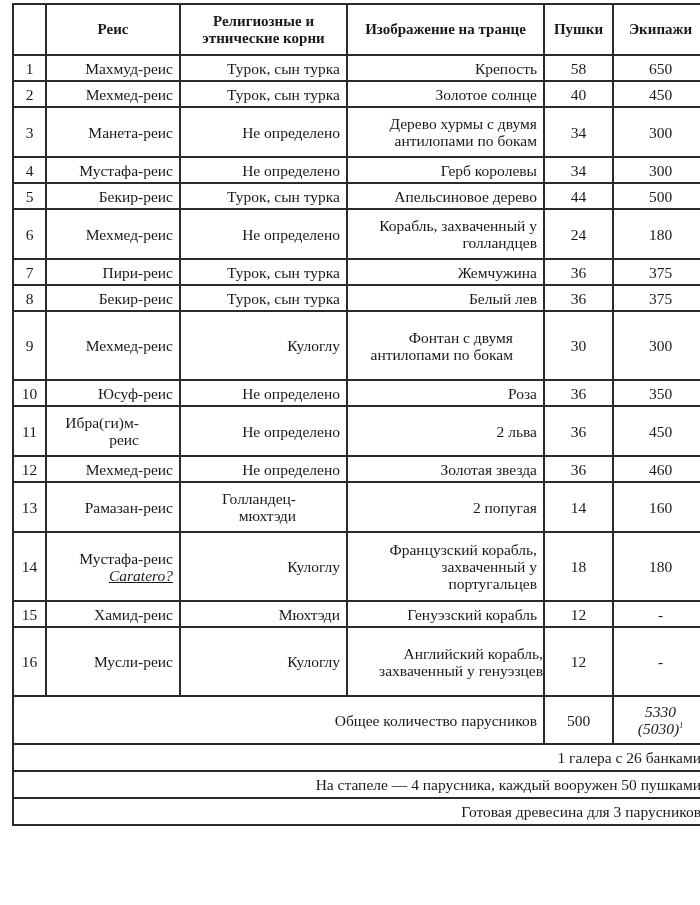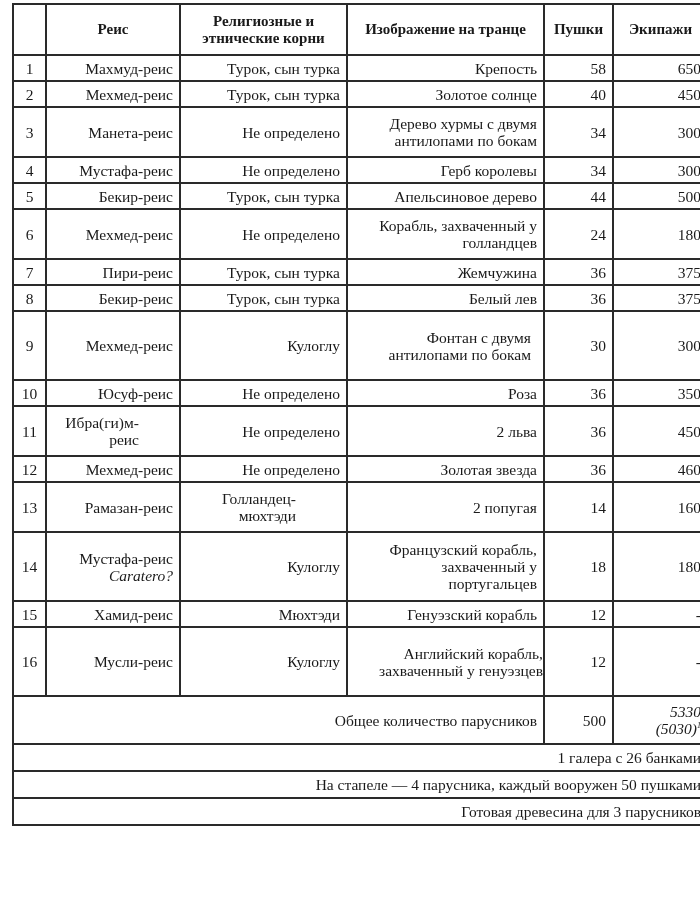--- a/index.html
+++ b/index.html
@@ -21,29 +21,29 @@
     overflow: hidden;
   }
   table.main th {
     font-weight: bold;
     text-align: center;
     font-size: 15px;
     line-height: 17px;
     height: 49px;
   }
   td.num { text-align: center; padding: 0 2px; }
-  td.c { text-align: right; }
+  td.c { text-align: center; }
   td.l { text-align: right; }
   tr.h1 td { height: 24px; }
   tr.h2 td { height: 48px; }
   tr.h3 td { height: 67px; }
   tr.total td { height: 46px; margin-left: 44px; }
   tr.note td { height: 25px; margin-left: 35px; }
   .super { font-size: 8px; vertical-align: super; line-height: 0; }
-  .it { font-style: italic; }
+  .it { font-style: italic; text-decoration: underline; }
   .totals-crew { line-height: 17px; font-style: italic; }
 </style>
 </head>
 <body>
 
 <table class="main">
   <colgroup>
     <col style="width:33px">
     <col style="width:134px">
     <col style="width:167px">
@@ -123,21 +123,21 @@
       <td class="l">Бекир-реис</td>
       <td class="l">Турок, сын турка</td>
       <td class="l">Белый лев</td>
       <td class="c">36</td>
       <td class="c">375</td>
     </tr>
     <tr class="h3">
       <td class="num">9</td>
       <td class="l">Мехмед-реис</td>
       <td class="l">Кулоглу</td>
-      <td class="l" style="padding-right:12px">Фонтан с двумя антилопами по бокам</td>
+      <td class="l" style="padding-right:30px">Фонтан с двумя антилопами по бокам</td>
       <td class="c">30</td>
       <td class="c">300</td>
     </tr>
     <tr class="h1">
       <td class="num">10</td>
       <td class="l">Юсуф-реис</td>
       <td class="l">Не определено</td>
       <td class="l">Роза</td>
       <td class="c">36</td>
       <td class="c">350</td>

